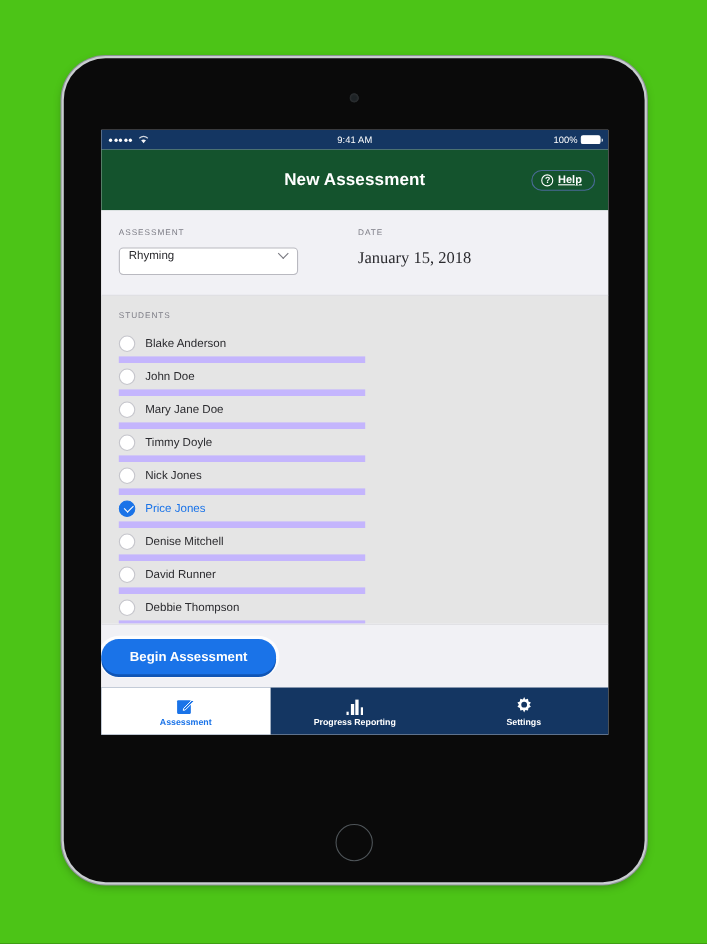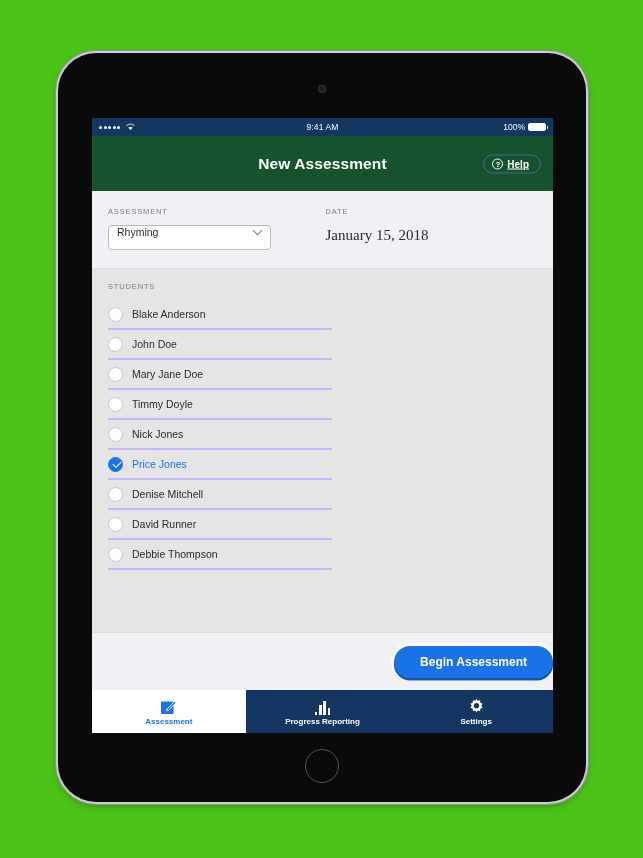--- a/index.html
+++ b/index.html
@@ -52,21 +52,21 @@
     border: 1.4px solid #4e5458;
     background: #0a0a0a;
   }
 
   
   #screen {
     position: absolute;
     left: 34px;
     top: 65px;
     width: 461px;
-    height: 615px;
+    height: 550px;
     background: #ffffff;
     overflow: hidden;
     display: flex;
     flex-direction: column;
   }
 
   
   #status-bar {
     height: 18px;
     background: #143662;
@@ -223,21 +223,21 @@
     background: #e5e5e5;
     padding: 13px 16px 0 16px;
     overflow: hidden;
   }
   #students-list { width: 224px; }
   .student-row {
     height: 30px;
     display: flex;
     align-items: center;
     gap: 9px;
-    border-bottom: 2px solid #c4b5fd;
+    border-bottom: 6px solid #c4b5fd;
     cursor: pointer;
   }
   .checkbox {
     width: 15px; height: 15px;
     border-radius: 50%;
     border: 1.2px solid #c6c6cc;
     background: #ffffff;
     flex: none;
     position: relative;
   }
@@ -261,21 +261,21 @@
   .student-row.selected .student-name { color: #1a73e8; }
 
   
   #footer-action {
     flex: none;
     height: 58px;
     background: #f1f1f5;
     border-top: 1px solid #dddde2;
     display: flex;
     align-items: center;
-    justify-content: flex-end;
+    justify-content: flex-start;
   }
   #begin-button {
     background: #1a73e8;
     color: #ffffff;
     border: none;
     border-radius: 17px;
     padding: 0 26px;
     height: 32px;
     font-size: 12px;
     font-weight: bold;

